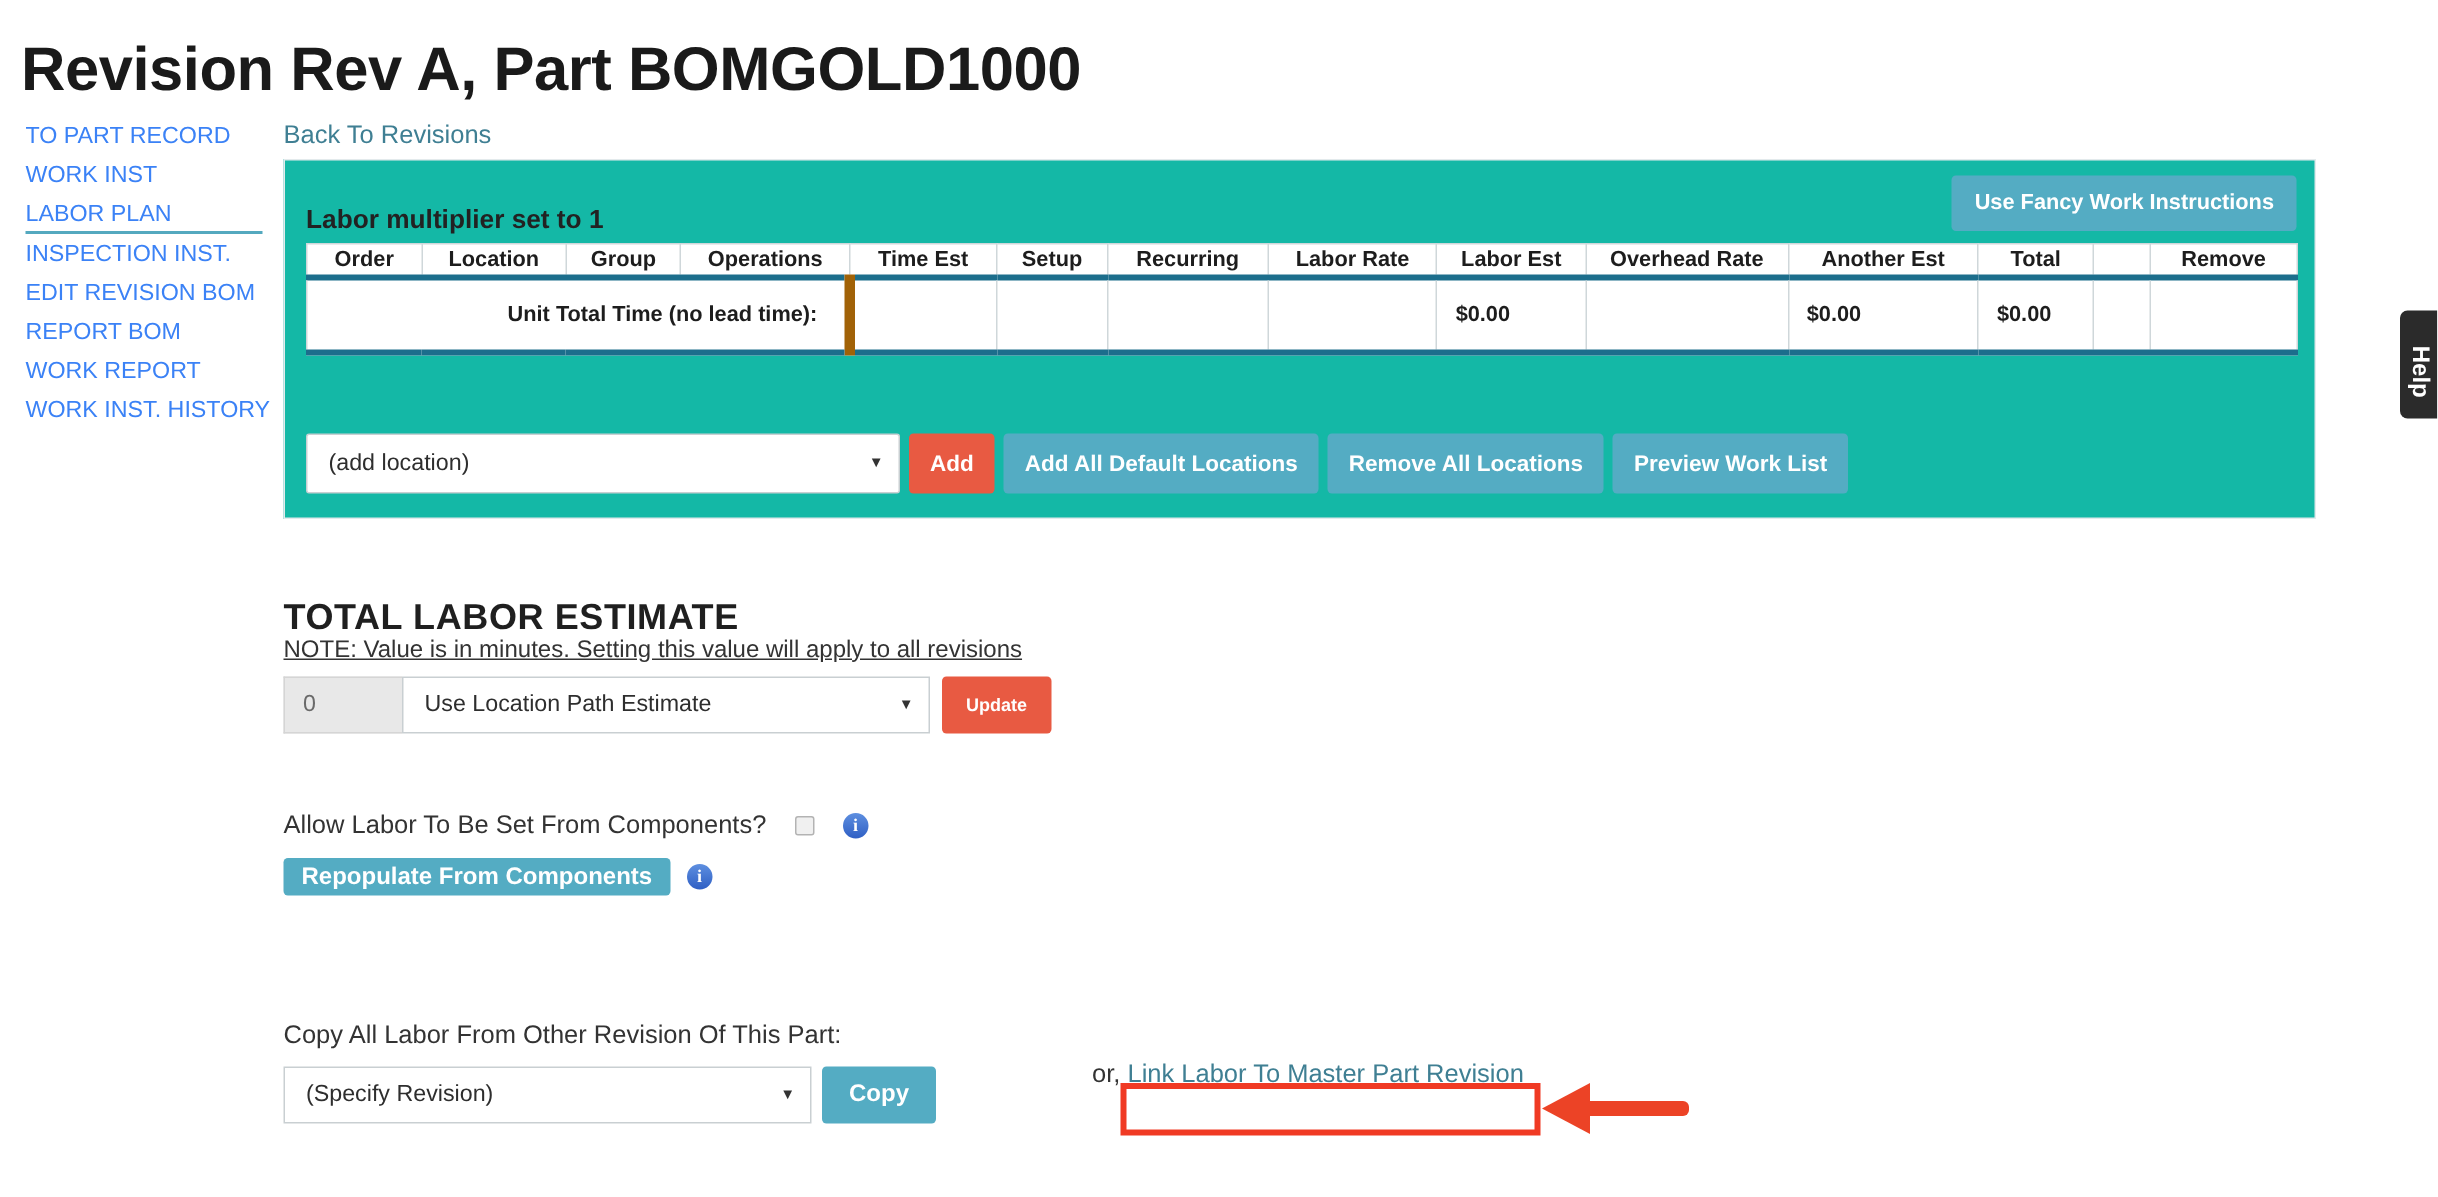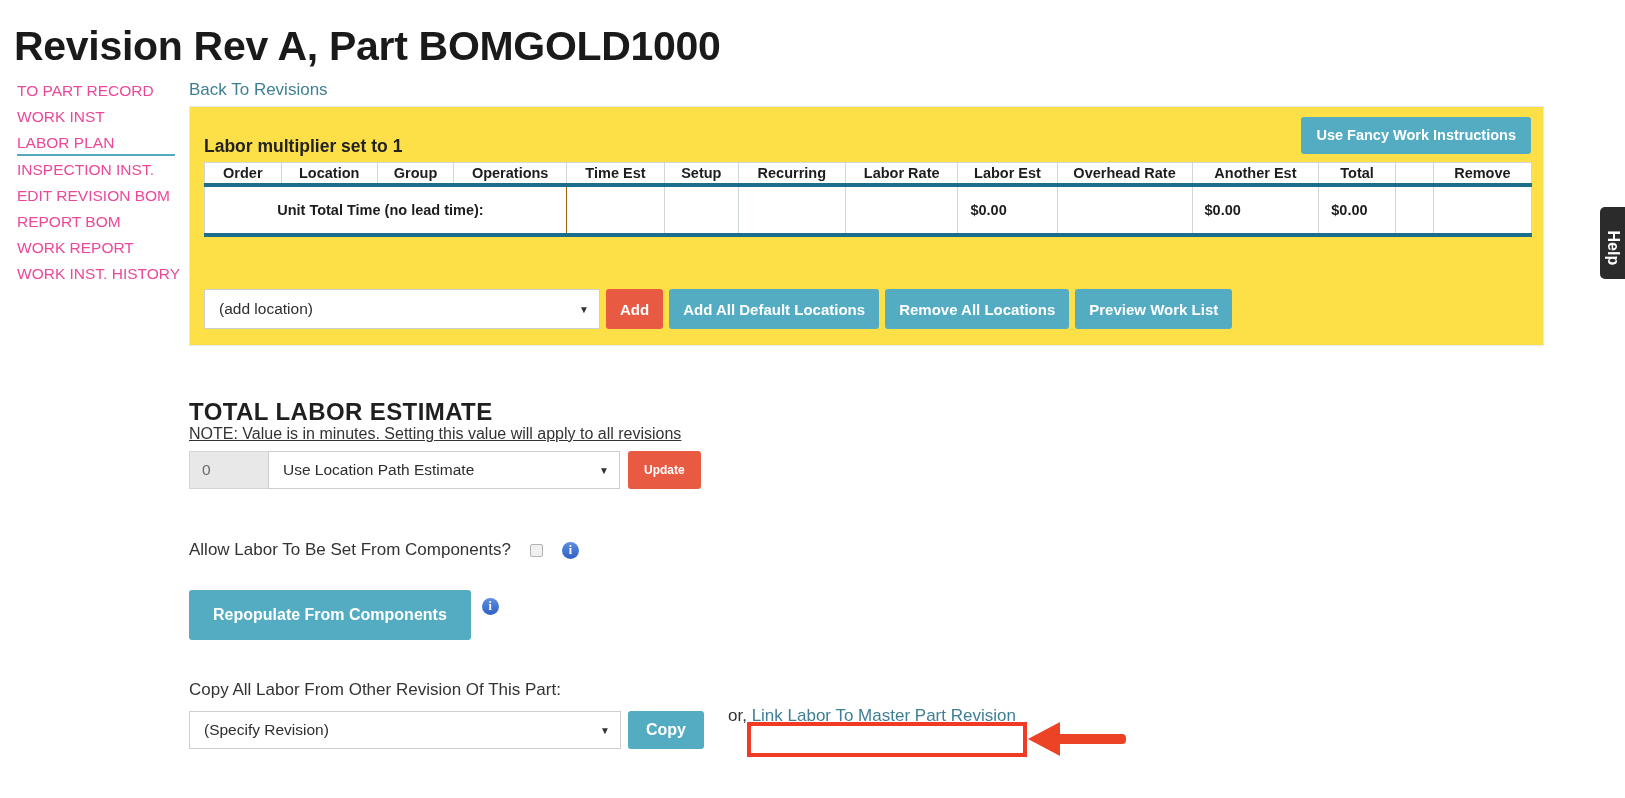--- a/index.html
+++ b/index.html
@@ -30,21 +30,21 @@
   }
 
   
   .sidenav {
     position: absolute;
     left: 17px; top: 78px;
     width: 158px;
   }
   .sidenav-item {
     font-size: 15.5px;
-    color: #ec4899;
+    color: #3b82f6;
     line-height: 26px;
     height: 26px;
     white-space: nowrap;
     cursor: pointer;
   }
   .sidenav-item.active {
     border-bottom: 2px solid #54a9bf;
     padding-bottom: 16px;
     margin-bottom: 1px;
   }
@@ -58,21 +58,21 @@
     text-decoration: none;
     cursor: pointer;
   }
 
   
   .panel {
     position: absolute;
     left: 189px; top: 106px;
     width: 1355px;
     height: 240px;
-    background: #fde047;
+    background: #14b8a6;
     border: 1px solid #e3eaec;
   }
   .panel-heading {
     position: absolute;
     left: 14px; top: 29px;
     font-size: 17.5px;
     font-weight: bold;
     color: #222;
   }
   .fancy-btn {
@@ -118,22 +118,23 @@
     font-weight: bold;
     color: #1d1d1d;
     height: 50px;
     padding: 4px 8px;
     border-left: 1px solid #cfd7da;
     border-right: 1px solid #cfd7da;
     border-bottom: 4px solid #1c6e8c;
     text-align: center;
   }
   .labor-table td.label-cell {
+    text-align: right;
     padding-right: 18px;
-    border-right: 1px solid #a16207;
+    border-right: 7px solid #a16207;
   }
   .labor-table td.money { text-align: left; padding-left: 12px; }
   .labor-table td.blank { }
 
   
   .addrow {
     position: absolute;
     left: 14px; top: 182px;
     display: flex;
     align-items: stretch;
@@ -288,44 +289,43 @@
     gap: 11px;
   }
   .btn-repop {
     background: #54acc3;
     border: none;
     border-radius: 3px;
     color: #ffffff;
     font-family: inherit;
     font-size: 16px;
     font-weight: bold;
-    padding: 0 24px;
-    height: 50px;
-    cursor: pointer;
-    margin-top: 18px;
+    padding: 0 12px;
+    height: 25px;
+    cursor: pointer;
   }
 
   
   .copy-label {
     position: absolute;
     left: 189px; top: 680px;
     font-size: 17px;
     color: #333;
     white-space: nowrap;
   }
   .copy-row {
     position: absolute;
     left: 189px; top: 711px;
     display: flex;
     align-items: stretch;
     gap: 7px;
   }
   .copy-select {
     position: relative;
-    width: 432px;
+    width: 352px;
     height: 38px;
     background: #ffffff;
     border: 1px solid #c9cfd2;
     display: flex;
     align-items: center;
     padding: 0 28px 0 14px;
     font-size: 15.5px;
     color: #2e2e2e;
     cursor: pointer;
   }

